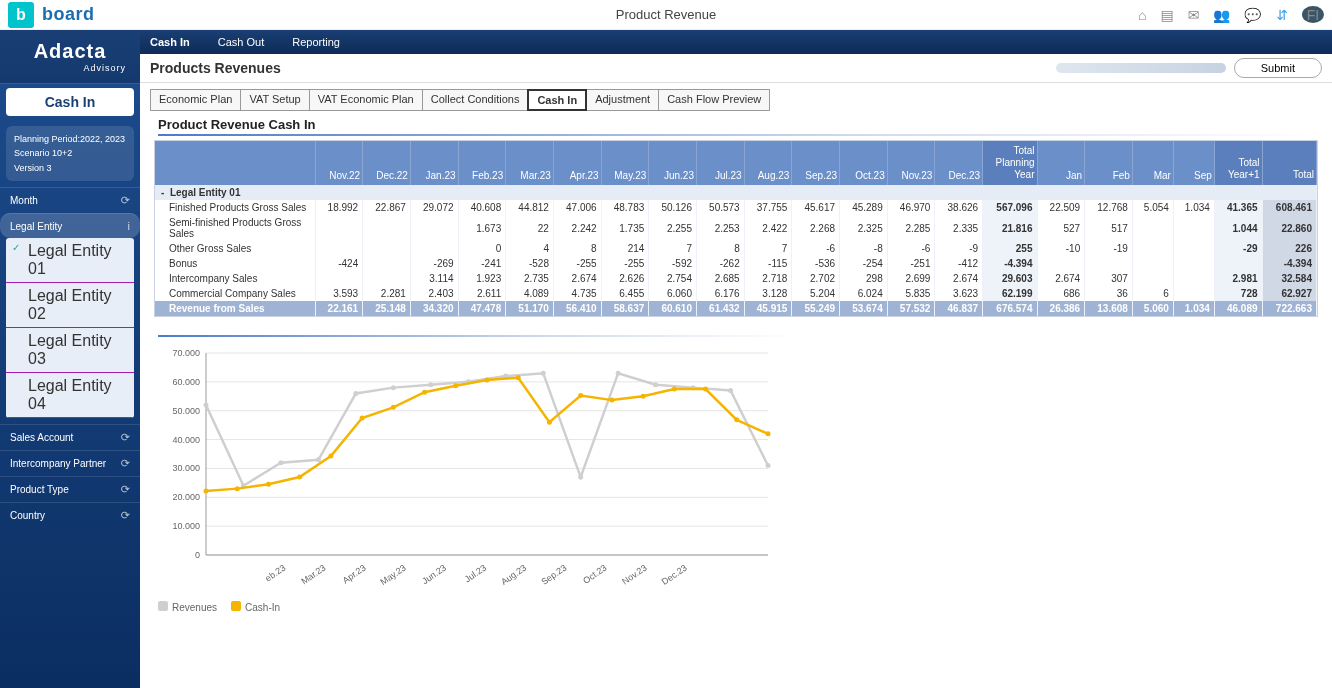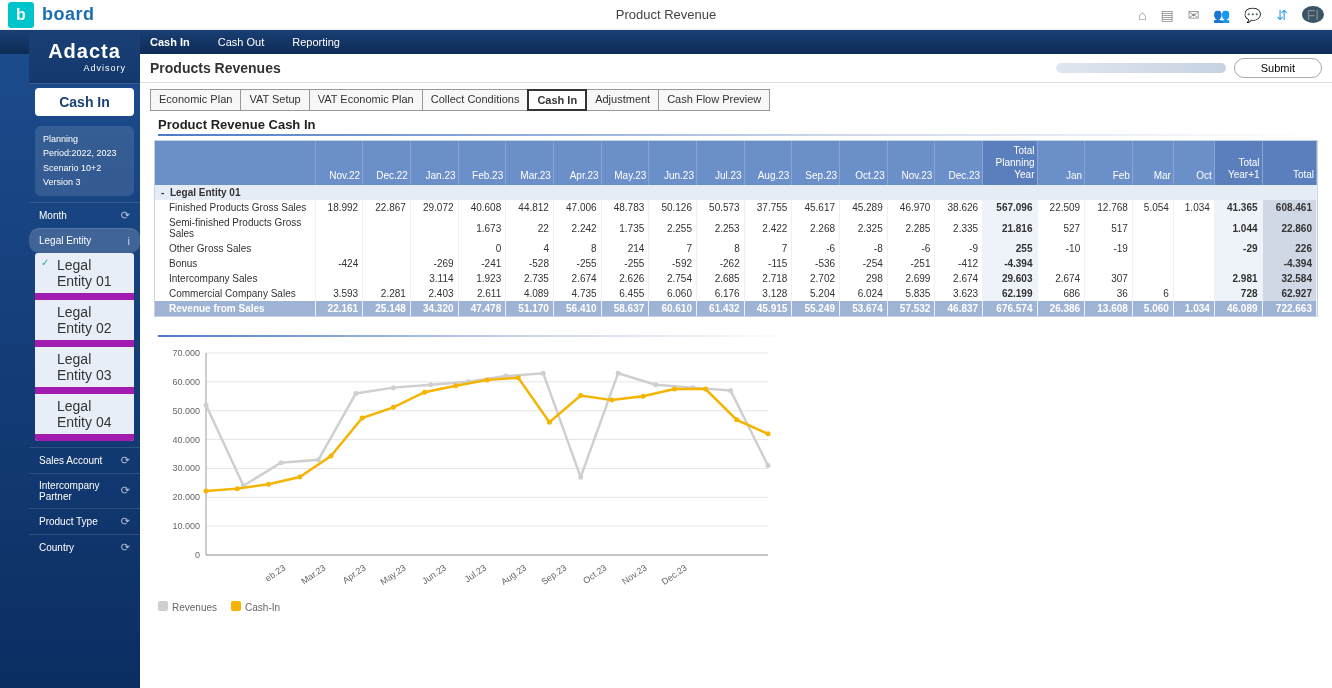--- a/index.html
+++ b/index.html
@@ -9,30 +9,30 @@
 .topbar .logo-word { font-size:18px; color:#1b6db0; font-weight:bold; letter-spacing:.5px;}
 .topbar .title { position:absolute; left:50%; transform:translateX(-50%); font-size:13px; color:#444;}
 .topbar .icons { position:absolute; right:8px; display:flex; gap:14px; align-items:center;}
 .topbar .icons span { color:#888; font-size:14px; cursor:pointer;}
 .topbar .avatar { width:22px; height:17px; background:#3a5568; border-radius:50%; color:#fff; display:flex; align-items:center; justify-content:center; font-size:10px;}
 .navbar { height:24px; background:linear-gradient(#1a3f74,#0d2b56); display:flex; align-items:center; padding-left:150px; gap:28px; }
 .navbar a { color:#fff; font-size:11px; text-decoration:none; cursor:pointer;}
 .navbar a.active { font-weight:bold; }
 
 .layout { display:flex; height:calc(100% - 54px);}
-.sidebar { width:140px; background:linear-gradient(#1c4b8c,#0b2e62); color:#fff; display:flex; flex-direction:column;padding-left:29px; }
+.sidebar { width:140px; background:linear-gradient(#1c4b8c,#0b2e62); color:#fff; display:flex; flex-direction:column; }
 .sidebar .brand { height:58px; display:flex; flex-direction:column; align-items:center; justify-content:center; border-bottom:1px solid rgba(255,255,255,.15); padding:4px; }
 .sidebar .brand .adacta { font-size:20px; font-weight:bold; letter-spacing:1px;}
 .sidebar .brand .adv { font-size:9px; align-self:flex-end; margin-right:10px; letter-spacing:1px;}
 .sidebar .section-title { background:#fff; color:#1a3f74; text-align:center; font-weight:bold; font-size:14px; padding:6px 0; margin:4px 6px; border-radius:4px;}
 .sidebar .planning { background:rgba(255,255,255,.12); margin:6px; border-radius:6px; padding:6px 8px; font-size:9px; line-height:1.6;}
 .sidebar .filter { display:flex; justify-content:space-between; align-items:center; padding:6px 10px; border-top:1px solid rgba(255,255,255,.12); font-size:10px; cursor:pointer;}
 .sidebar .filter .ref { font-size:11px; opacity:.7;}
 .sidebar .subpanel { background:#e8eef7; color:#333; margin:0 6px 6px 6px; border-radius:3px; overflow:hidden;}
-.sidebar .subpanel .opt { padding:4px 8px 4px 22px; font-size:14px; border-bottom:7px solid #a21caf; cursor:pointer; position:relative;}
+.sidebar .subpanel .opt { padding:4px 8px 4px 22px; font-size:16px; border-bottom:1px solid #a21caf; cursor:pointer; position:relative;}
 .sidebar .subpanel .opt.sel::before { content:"✓"; position:absolute; left:6px; color:#2a8; font-size:10px;}
 .sidebar .filter.hl { background:rgba(255,255,255,.18);border-radius:10px; }
 
 .main { flex:1; background:#fff; overflow:auto; padding:0 0 10px 0;}
 .header-row { display:flex; align-items:center; justify-content:space-between; padding:4px 10px; border-bottom:1px solid #ddd;}
 .header-row .page-title { font-size:14px; font-weight:bold; color:#333;}
 .header-row .submit { display:flex; align-items:center; gap:8px;}
 .header-row .submit .bar { width:170px; height:10px; background:linear-gradient(90deg,#dfe6ef,#c7d2e2); border-radius:6px;}
 .header-row .submit button { padding:3px 26px; background:#fff; border:1px solid #aaa; border-radius:10px; font-size:11px; cursor:pointer;}
 
@@ -172,21 +172,21 @@
               <th>Jul.23</th>
               <th>Aug.23</th>
               <th>Sep.23</th>
               <th>Oct.23</th>
               <th>Nov.23</th>
               <th>Dec.23</th>
               <th class="tpy">Total<br>Planning<br>Year</th>
               <th>Jan</th>
               <th>Feb</th>
               <th>Mar</th>
-              <th>Oct</th>
+              <th>Sep</th>
               <th class="tpy">Total<br>Year+1</th>
               <th class="tpy">Total</th>
             </tr>
           </thead>
           <tbody>
             <tr class="entity">
               <td colspan="22">- &nbsp;Legal Entity 01</td>
             </tr>
             <tr>
               <td class="name">Finished Products Gross Sales</td>

